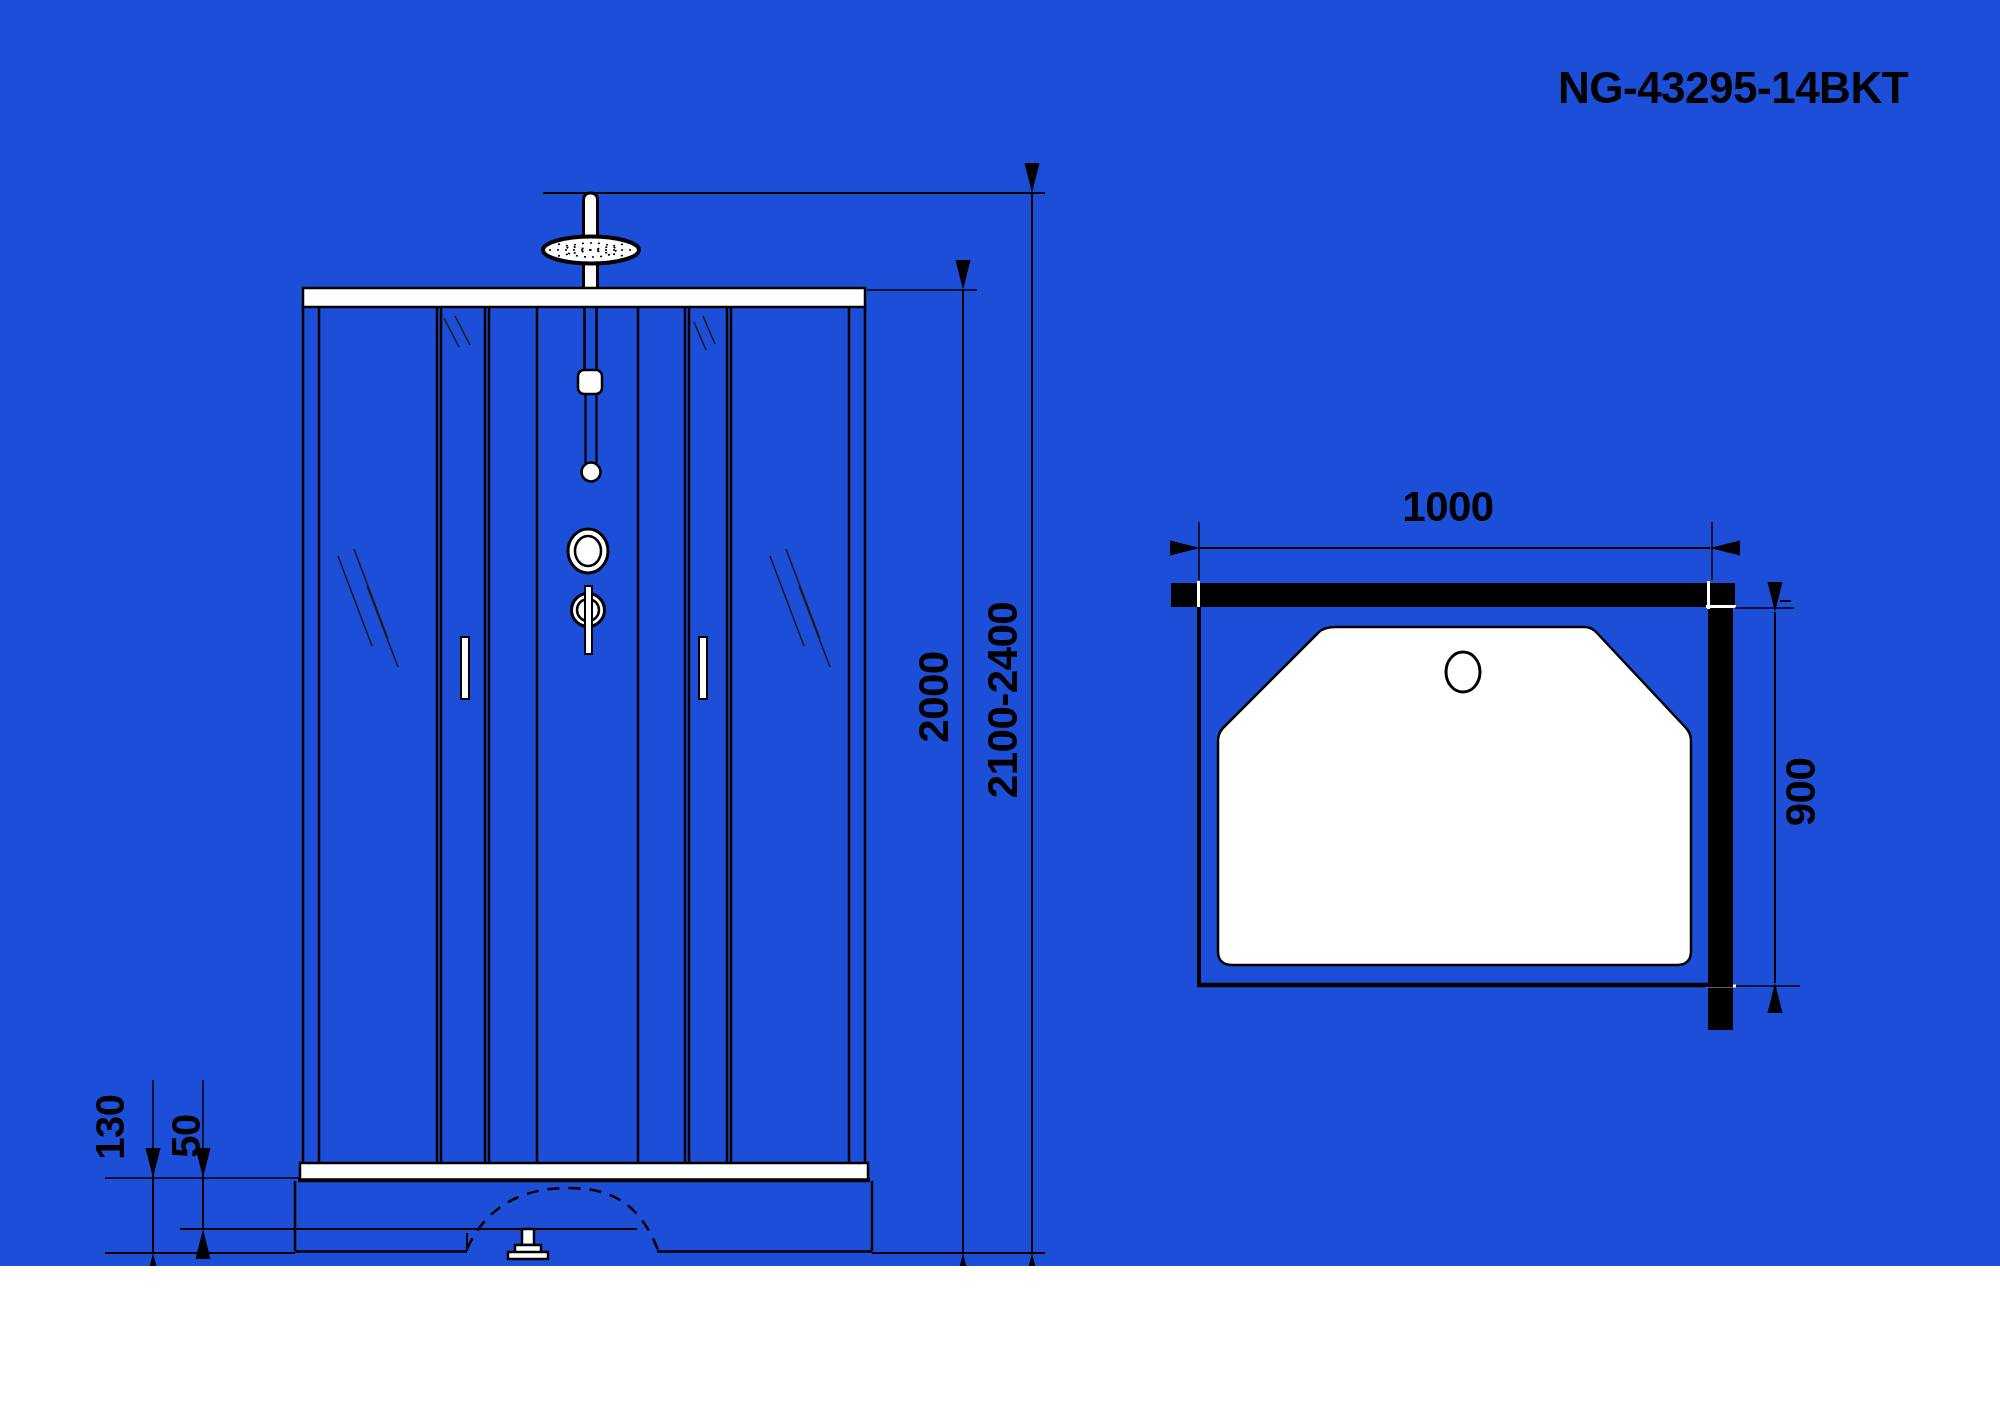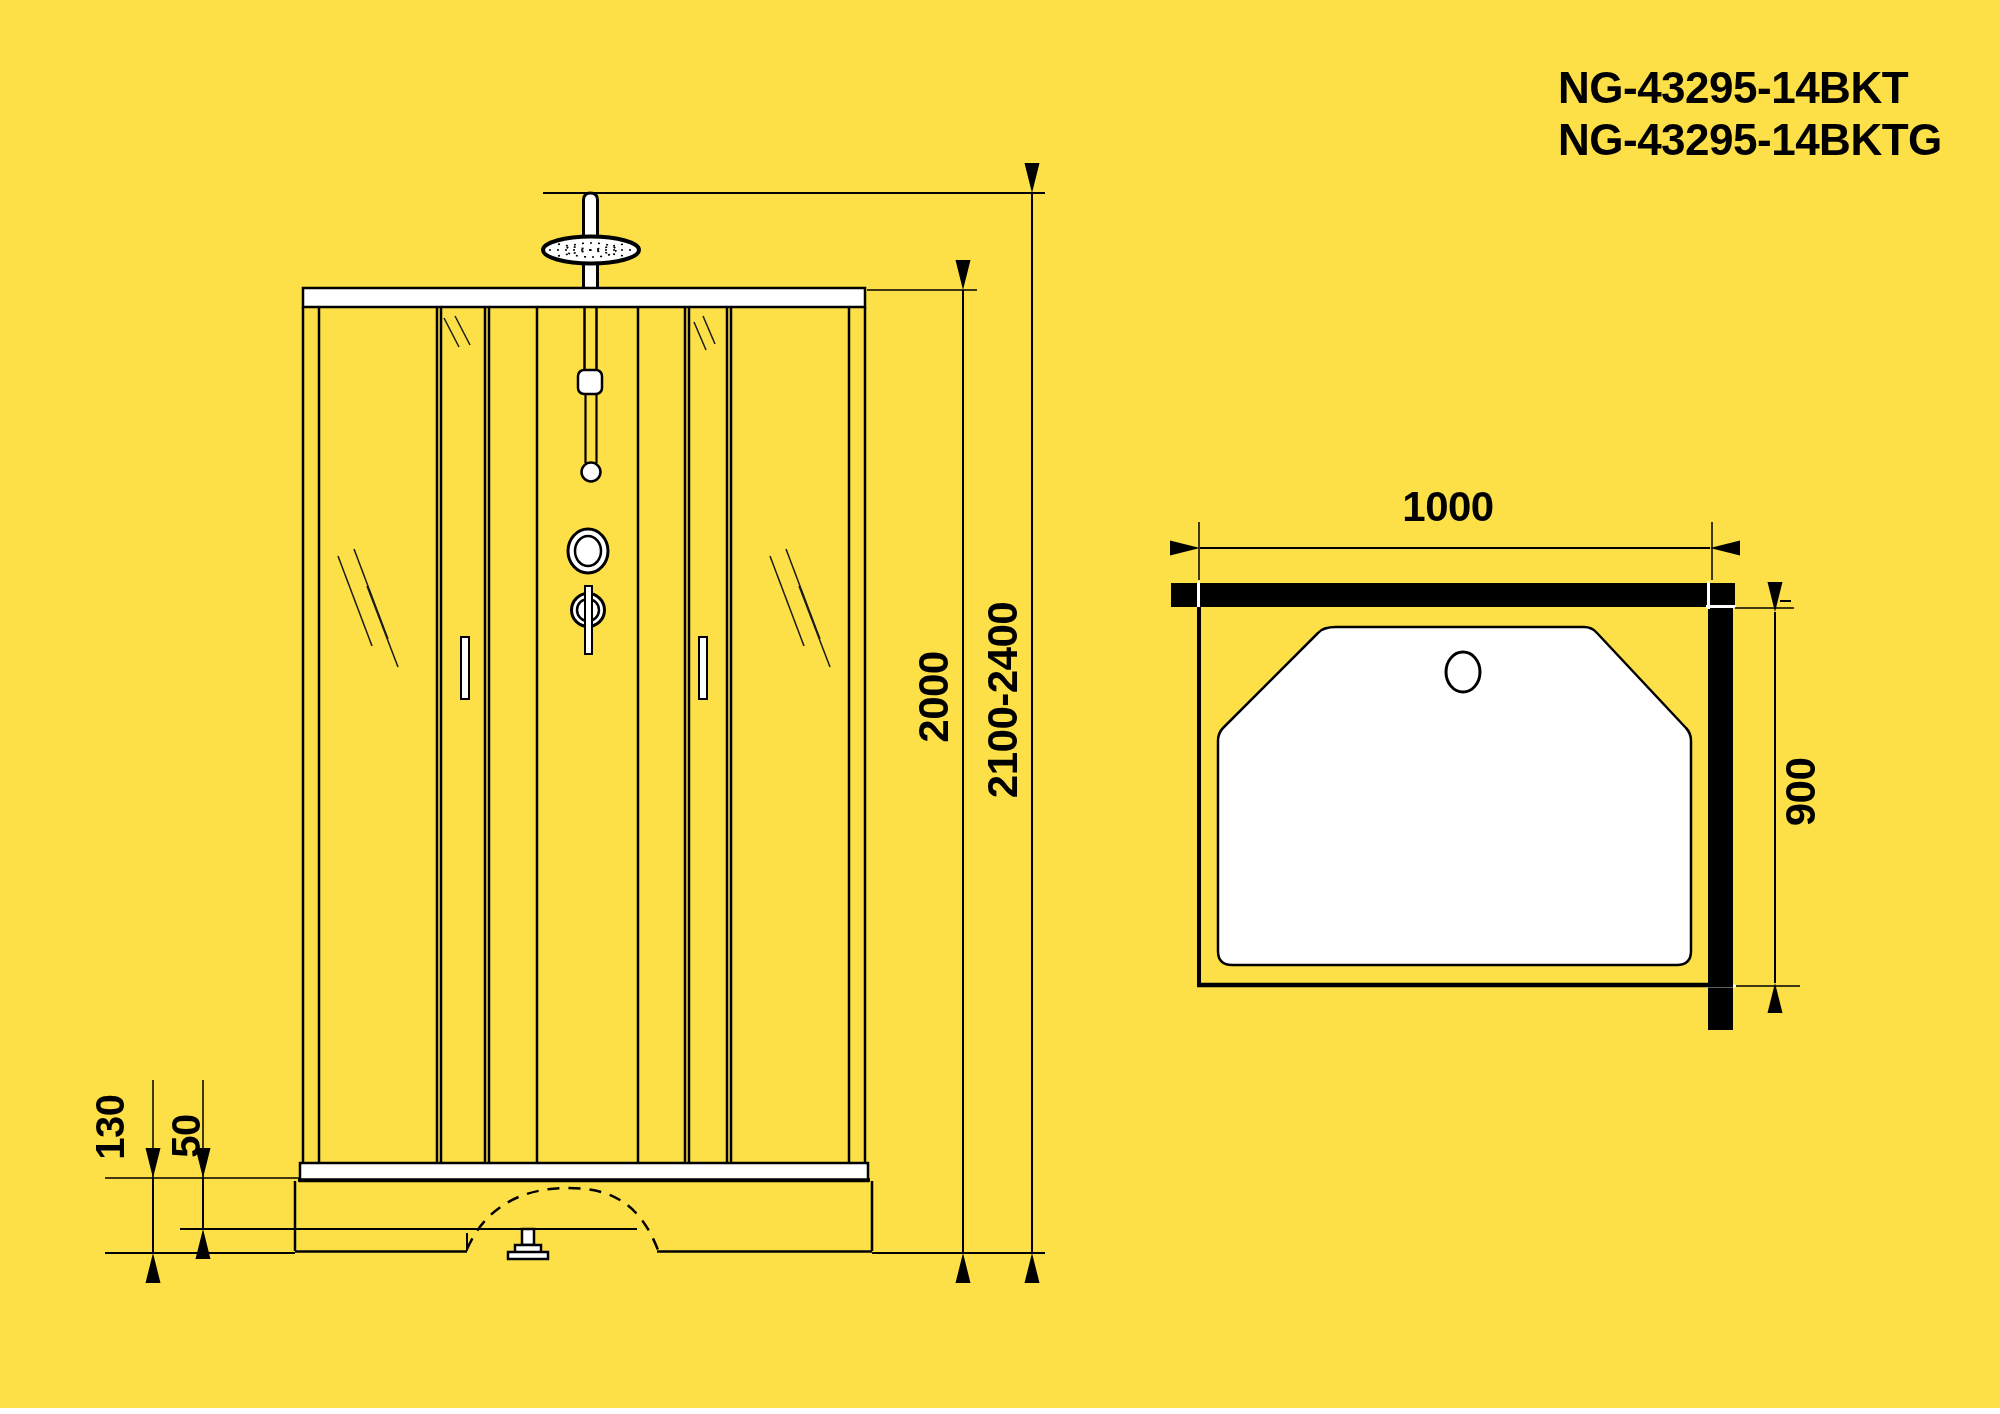--- a/index.html
+++ b/index.html
@@ -1,19 +1,19 @@
 <!DOCTYPE html>
 <html><head>
 <meta charset="utf-8">
 <style>
   html,body{margin:0;padding:0;background:#ffffff;}
   .sheet{
     position:relative;
-    width:2000px;height:1408px;
-    background:#fde047;
+    width:2000px;height:1266px;
+    background:#1d4ed8;
     font-family:"Liberation Sans", sans-serif;
     overflow:hidden;
   }
   .sheet svg{position:absolute;left:0;top:0;}
   .lbl{
     position:absolute;
     color:#000;
     font-weight:bold;
     font-size:42px;
     letter-spacing:-0.5px;
@@ -157,21 +157,20 @@
 
       <line x1="1735" y1="608" x2="1794" y2="608" stroke-width="1.5"></line>
       <line x1="1780" y1="601" x2="1791" y2="601" stroke-width="2"></line>
       <line x1="1736" y1="986" x2="1800" y2="986" stroke-width="1.5"></line>
       <line x1="1775" y1="612" x2="1775" y2="983" stroke-width="2" marker-start="url(#ah)" marker-end="url(#ah)"></line>
     </g>
   </svg>
 
   <div class="models">
     <div>NG-43295-14BKT</div>
-    <div>NG-43295-14BKTG</div>
   </div>
 
   <div class="lbl" style="left:1448px;top:507px;">1000</div>
   <div class="lbl vert" style="left:1801px;top:792px;">900</div>
   <div class="lbl vert" style="left:934px;top:697px;">2000</div>
   <div class="lbl vert" style="left:1003px;top:700px;">2100-2400</div>
   <div class="lbl vert" style="left:110px;top:1127px;font-size:40px;">130</div>
   <div class="lbl vert" style="left:186px;top:1136px;font-size:40px;">50</div>
 
 </div>

